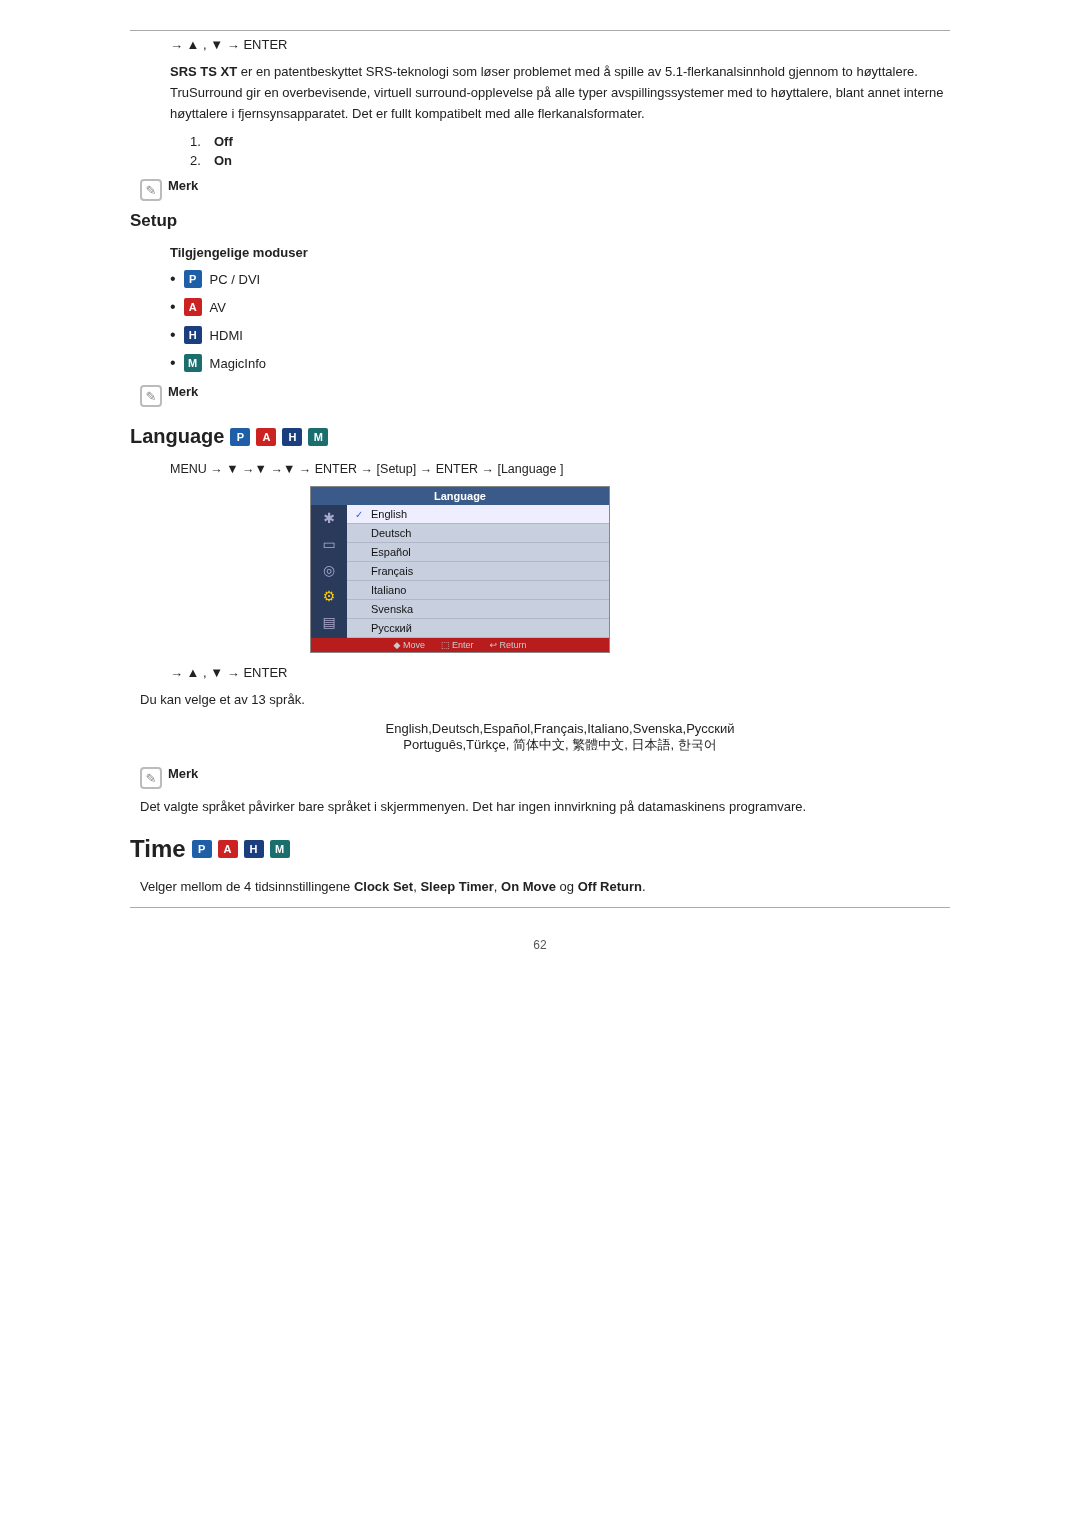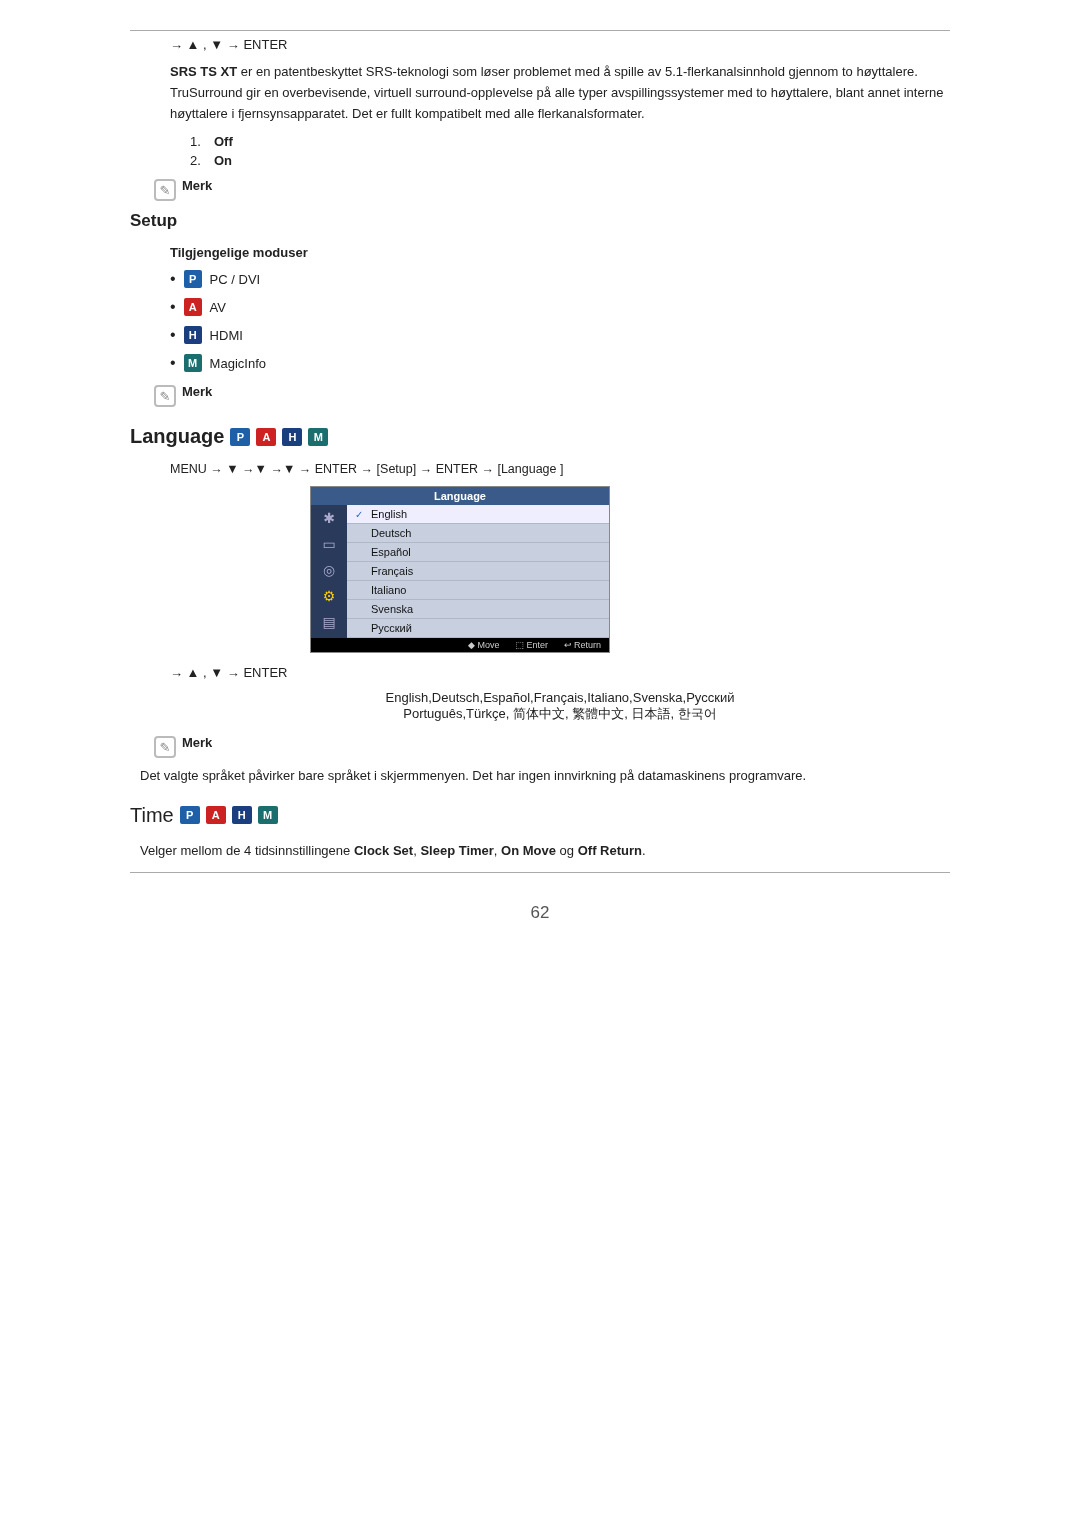--- a/index.html
+++ b/index.html
@@ -56,21 +56,21 @@
     .numbered-list li .num {
       display: inline-block;
       width: 24px;
       font-weight: normal;
     }
     .note-block {
       display: flex;
       align-items: flex-start;
       gap: 6px;
       margin-bottom: 8px;
-      margin-left: 24px;
+      margin-left: 10px;
     }
     .note-icon {
       width: 22px;
       height: 22px;
       border: 2px solid #bbb;
       border-radius: 4px;
       display: inline-flex;
       align-items: center;
       justify-content: center;
       flex-shrink: 0;
@@ -168,22 +168,22 @@
     .badge.teal { background: #1a6e6e; }
     
     .time-heading-row {
       display: flex;
       align-items: center;
       gap: 6px;
       margin-bottom: 14px;
       margin-top: 18px;
     }
     .time-heading-text {
-      font-size: 20px;
-      font-weight: normal;
+      font-size: 24px;
+      font-weight: bold;
     }
     
     .menu-path {
       font-size: 12.5px;
       margin-left: 40px;
       margin-bottom: 10px;
       font-family: Arial, sans-serif;
     }
     
     .screenshot-mock {
@@ -240,38 +240,38 @@
     }
     .menu-item.selected {
       background: #eef;
     }
     .menu-item .check {
       color: #3366cc;
       font-size: 10px;
       width: 12px;
     }
     .screenshot-footer {
-      background: #000000;
+      background: #b91c1c;
       color: #ccc;
       font-size: 9px;
       padding: 2px 8px;
       display: flex;
       gap: 16px;
-      justify-content: flex-end;
+      justify-content: center;
     }
     .lang-list-text {
       text-align: center;
       font-size: 13px;
       margin-bottom: 12px;
       margin-left: 40px;
     }
     
     .page-number {
       text-align: center;
-      font-size: 17px;
+      font-size: 12px;
       color: #555;
       margin-top: 30px;
     }
     .bottom-rule {
       border-bottom: 1px solid #aaa;
       margin-top: 6px;
     }
     b { font-weight: bold; }
   </style>
 </head>
@@ -396,20 +396,21 @@
       <span>◆ Move</span>
       <span>⬚ Enter</span>
       <span>↩ Return</span>
     </div>
   </div>
 
   <div class="arrow-line">
     <span>→ ▲ , ▼ → ENTER</span>
   </div>
 
+  <div class="body-text" style="margin-left:10px;">Du kan velge et av 13 språk.</div>
 
   <div class="lang-list-text">
     <div>English,Deutsch,Español,Français,Italiano,Svenska,Русский</div>
     <div>Português,Türkçe, 简体中文,  繁體中文, 日本語, 한국어</div>
   </div>
 
   <div class="note-block">
     <div class="note-icon"></div>
     <span class="note-label">Merk</span>
   </div>

